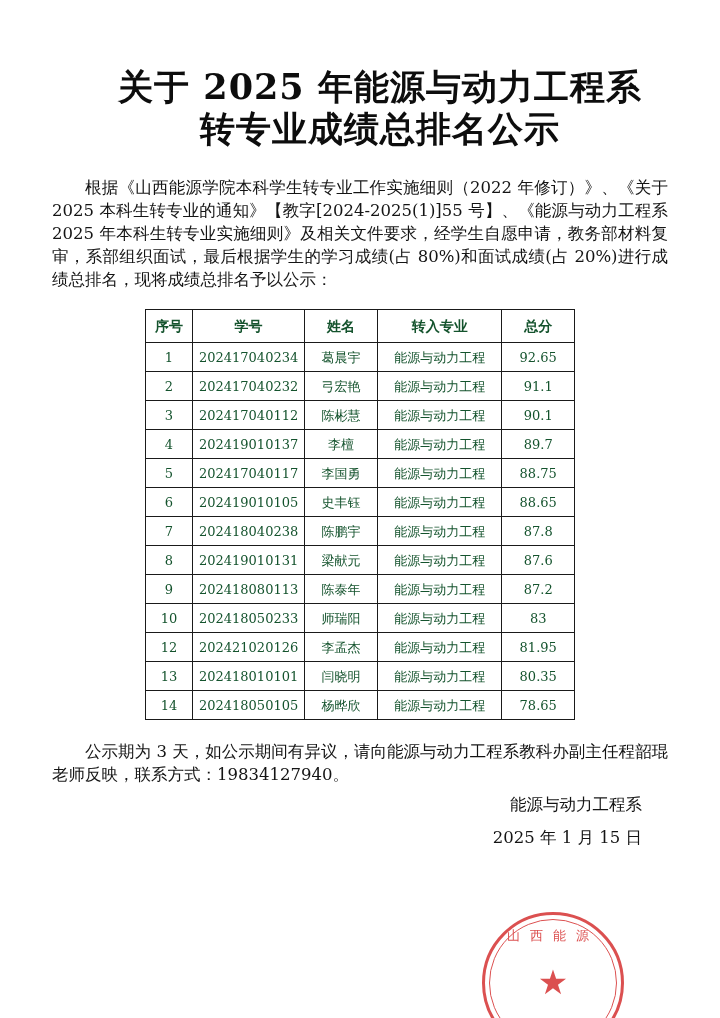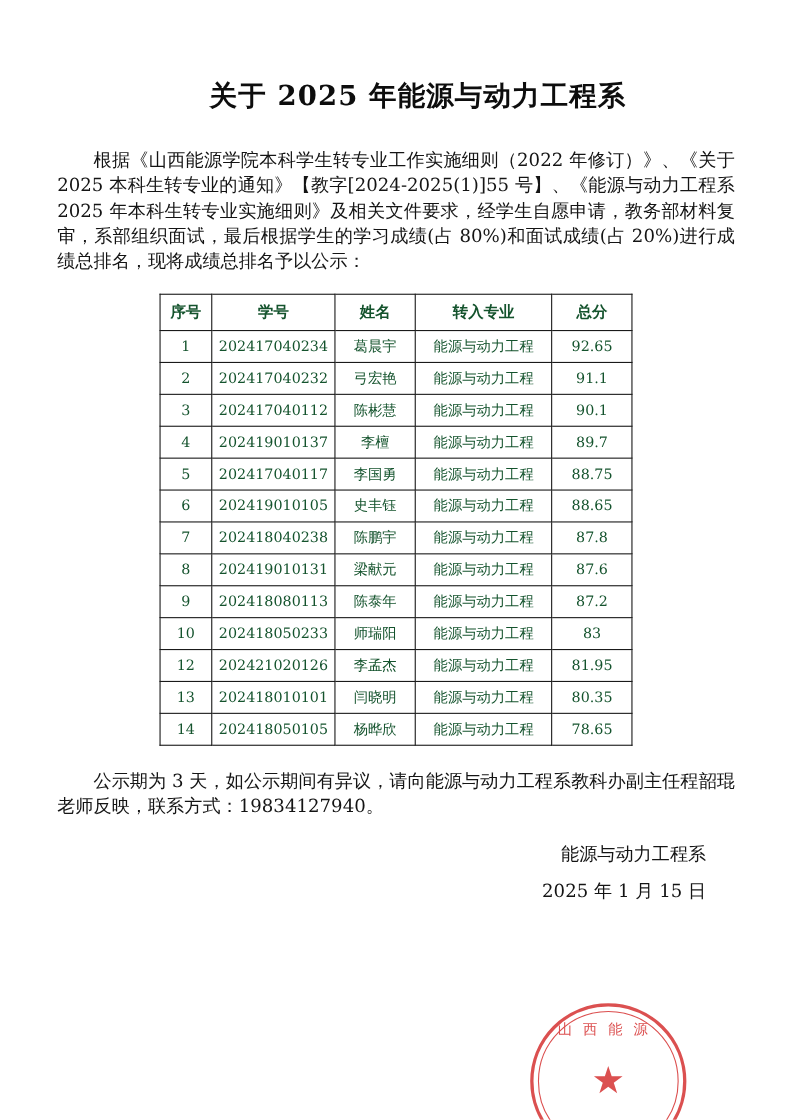--- a/index.html
+++ b/index.html
@@ -20,21 +20,21 @@
     width: 720px;
     height: 1018px;
     padding: 0;
     box-sizing: border-box;
   }
   .title-block {
     text-align: center;
     margin-top: 66px;
   }
   .title-line {
-    font-size: 25px;
+    font-size: 35px;
     font-weight: bold;
     letter-spacing: 1px;
     line-height: 42px;
     color: #0d0d0d;
     padding-left: 40px;
   }
   .body-text {
     margin: 26px 52px 0 52px;
     font-size: 16.5px;
     line-height: 23px;
@@ -78,21 +78,21 @@
     font-size: 16.5px;
     line-height: 23px;
     text-align: justify;
     color: #141414;
   }
   .tail-text p {
     margin: 0;
     text-indent: 2em;
   }
   .sign-block {
-    margin-top: 16px;
+    margin-top: 2px;
     margin-right: 78px;
     text-align: right;
     font-size: 16.5px;
     line-height: 33px;
     color: #141414;
     position: relative;
   }
   .sign-line {
     display: block;
   }
@@ -134,20 +134,21 @@
     font-weight: normal;
   }
 </style>
 </head>
 <body>
 
 <div class="page">
 
   <div class="title-block">
     <div class="title-line">关于 2025 年能源与动力工程系</div>
+    <div class="title-line">转专业成绩总排名公示</div>
   </div>
 
   <div class="body-text">
     <p>根据《山西能源学院本科学生转专业工作实施细则（2022 年修订）》、《关于 2025 本科生转专业的通知》【教字[2024-2025(1)]55 号】、《能源与动力工程系 2025 年本科生转专业实施细则》及相关文件要求，经学生自愿申请，教务部材料复审，系部组织面试，最后根据学生的学习成绩(占 80%)和面试成绩(占 20%)进行成绩总排名，现将成绩总排名予以公示：</p>
   </div>
 
   <div class="tbl-wrap">
     <table class="rank">
       <thead>
         <tr>

